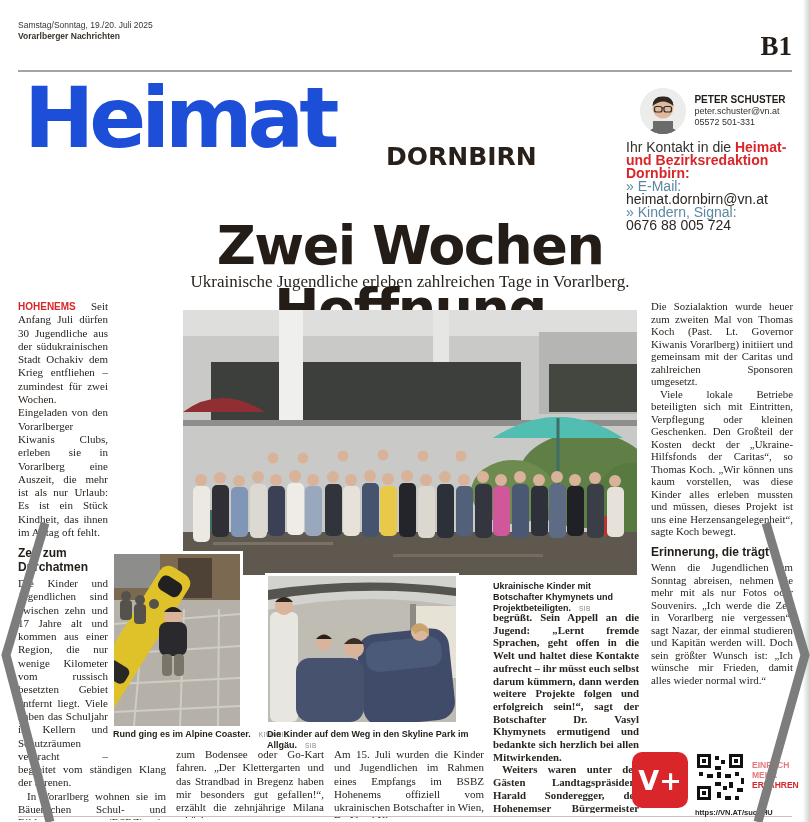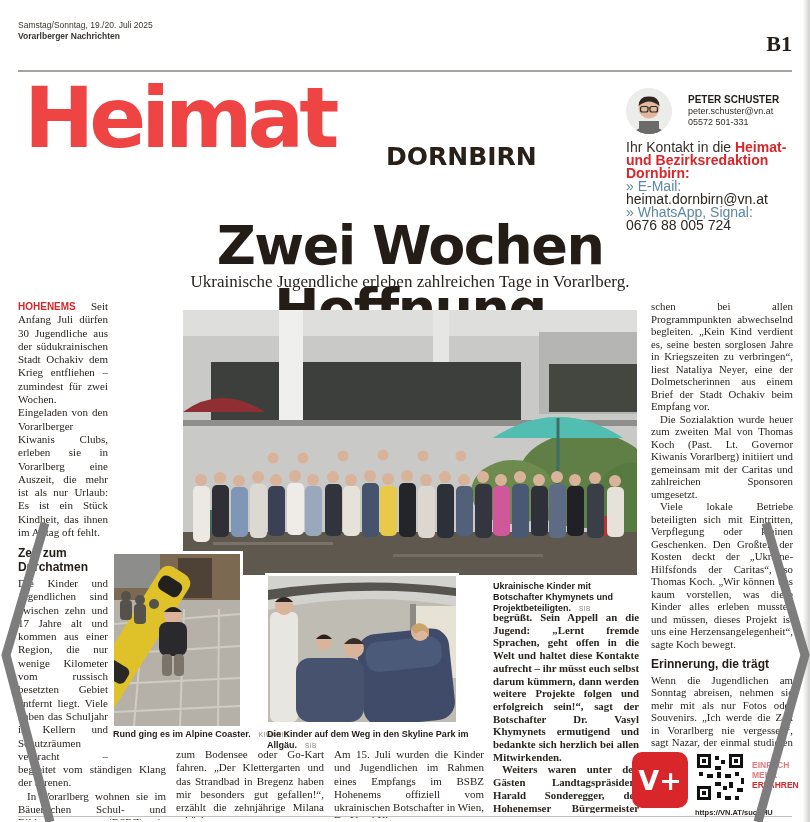--- a/index.html
+++ b/index.html
@@ -5,32 +5,32 @@
   html,body{margin:0;padding:0;}
   body{width:810px;height:822px;position:relative;background:#fff;overflow:hidden;
        font-family:"Liberation Serif", serif;color:#2a241f;}
   .abs{position:absolute;}
 
   
   .datebar{left:18px;top:20px;font-family:"Liberation Sans",sans-serif;font-size:8.5px;
            line-height:10.5px;color:#3a342e;}
   .datebar .paper{font-weight:bold;}
   .pageno{right:18px;top:31px;font-family:"Liberation Serif",serif;font-weight:bold;
-          font-size:22px;color:#231d18;}
+          font-size:27px;color:#231d18;}
   .toprule{left:18px;top:70px;width:774px;height:2px;background:#a7a49f;}
 
   
   .logo{left:24px;top:76px;font-family:"DejaVu Sans",sans-serif;font-weight:bold;
-        font-size:84px;letter-spacing:-5px;color:#ef4444;line-height:1;}
+        font-size:84px;letter-spacing:-5px;color:#1d4ed8;line-height:1;}
   .section{left:386px;top:142px;font-family:"DejaVu Sans",sans-serif;font-weight:bold;
            font-size:25px;letter-spacing:0px;color:#2a201a;}
 
   
   .contact{left:626px;top:88px;width:174px;font-family:"Liberation Sans",sans-serif;}
-  .c-head{display:flex;gap:16px;align-items:flex-start;}
+  .c-head{display:flex;gap:8px;align-items:flex-start;justify-content:center;}
   .portrait{width:46px;height:46px;border-radius:50%;overflow:hidden;background:#ececea;flex:0 0 46px;}
   .c-id{font-size:9px;line-height:11.5px;color:#33302b;padding-top:6px;}
   .c-id .nm{font-weight:bold;font-size:10px;color:#221d18;}
   .c-body{margin-top:7px;font-size:14px;line-height:13px;color:#33302b;}
   .red{color:#d8262a;font-weight:bold;}
   .blue{color:#5d87a2;}
   .dark{color:#2c2722;}
 
   
   .headline{left:140px;top:214px;width:540px;text-align:center;
@@ -116,21 +116,21 @@
       <div>peter.schuster@vn.at</div>
       <div>05572 501-331</div>
     </div>
   </div>
   <div class="c-body">
     <span>Ihr Kontakt in die </span><span class="red">Heimat- und Bezirksredaktion Dornbirn:</span>
     <div>
       <span class="blue">»</span><span class="blue"> E-Mail: </span><span class="dark">heimat.dornbirn@vn.at</span>
     </div>
     <div>
-      <span class="blue">»</span><span class="blue"> WhatsApp, Signal:</span>
+      <span class="blue">»</span><span class="blue"> Kindern, Signal:</span>
     </div>
     <div class="dark">0676 88 005 724</div>
   </div>
 </div>
 
 <div class="abs headline">Zwei Wochen Hoffnung</div>
 <div class="abs subhead">Ukrainische Jugendliche erleben zahlreichen Tage in Vorarlberg.</div>
 
 <div class="abs photo ph-main">
   <svg width="454" height="265" viewBox="0 0 454 265">
@@ -299,21 +299,20 @@
 <div class="abs col c3">
   <p>Am 15. Juli wurden die Kinder und Jugendlichen im Rahmen eines Empfangs im BSBZ Hohenems offiziell vom ukrainischen Botschafter in Wien, Dr. Vasyl Khymynets,</p>
 </div>
 
 <div class="abs col c4">
   <p>begrüßt. Sein Appell an die Jugend: „Lernt fremde Sprachen, geht offen in die Welt und haltet diese Kontakte aufrecht – ihr müsst euch selbst darum kümmern, dann werden weitere Projekte folgen und erfolgreich sein!“, sagt der Botschafter Dr. Vasyl Khymynets ermutigend und bedankte sich herzlich bei allen Mitwirkenden.</p>
   <p>Weiters waren unter den Gästen Landtagspräsident Harald Sonderegger, der Hohenemser Bürgermeister Dieter Egger und Caritas-Direktor Walter Schmolly vertreten. Ebenso zahlreiche Vertreterinnen und Vertreter der Kiwanis Clubs Vorarlberg, die die jungen Men-</p>
 </div>
 
 <div class="abs col c5">
-  <p>schen bei allen Programmpunkten abwechselnd begleiten. „Kein Kind verdient es, seine besten sorglosen Jahre in Kriegszeiten zu verbringen“, liest Nataliya Neyer, eine der Dolmetscherinnen aus einem Brief der Stadt Ochakiv beim Empfang vor.</p>
   <p>Die Sozialaktion wurde heuer zum zweiten Mal von Thomas Koch (Past. Lt. Governor Kiwanis Vorarlberg) initiiert und gemeinsam mit der Caritas und zahlreichen Sponsoren umgesetzt.</p>
   <p>Viele lokale Betriebe beteiligten sich mit Eintritten, Verpflegung oder kleinen Geschenken. Den Großteil der Kosten deckt der „Ukraine-Hilfsfonds der Caritas“, so Thomas Koch. „Wir können uns kaum vorstellen, was diese Kinder alles erleben mussten und müssen, dieses Projekt ist uns eine Herzensangelegenheit“, sagte Koch bewegt.</p>
   <div class="xhead">Erinnerung, die trägt</div>
   <p><span>Wenn die Jugendlichen am Sonntag abreisen, nehmen sie mehr mit als nur Fotos oder Souvenirs. „Ich werde die Zeit in Vorarlberg nie vergessen“, sagt Nazar, der einmal studieren und Kapitän werden will. Doch sein größter Wunsch ist: „Ich wünsche mir Frieden, damit alles wieder normal wird.“ </span></p>
 </div>
 
 <div class="abs promo">
   <div class="vplus">V+</div>
   <div class="qrcol">
     <svg width="50" height="50" viewBox="0 0 50 50">

